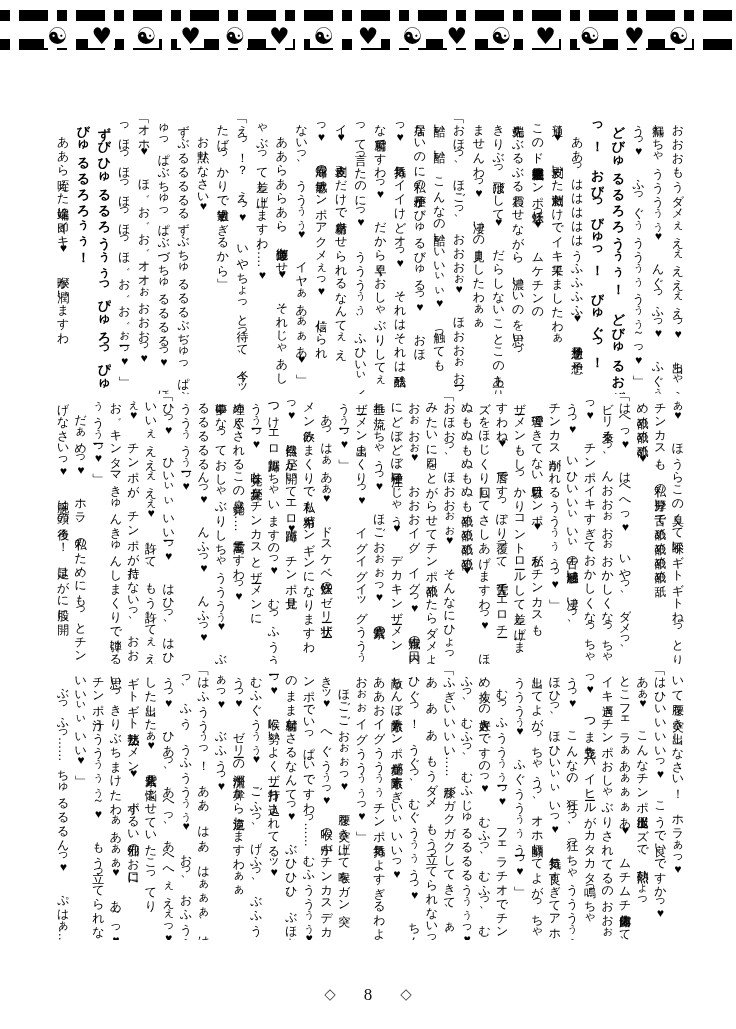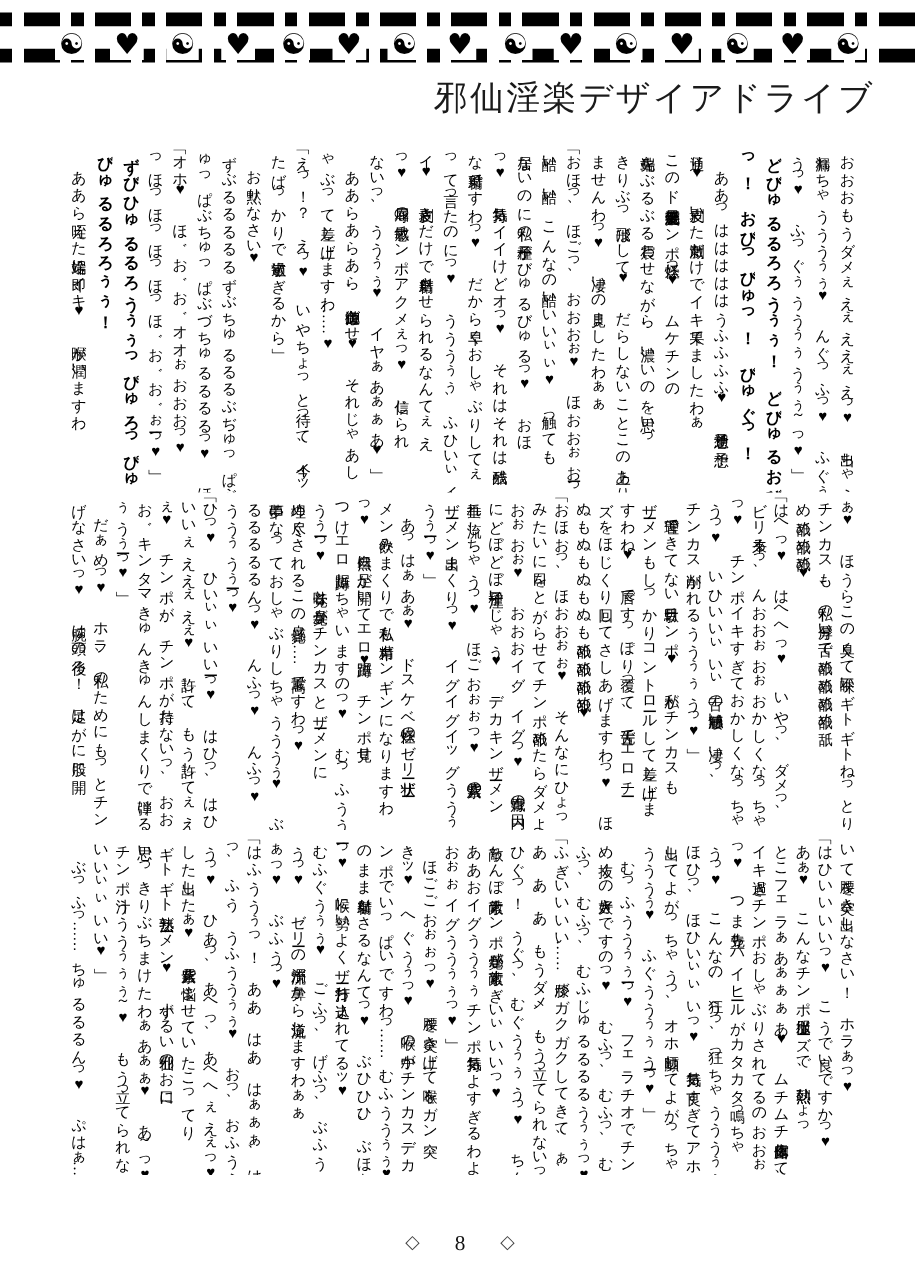--- a/index.html
+++ b/index.html
@@ -92,21 +92,20 @@
         <span class="sym">☯</span>
         <span class="sym">♥</span>
         <span class="sym">☯</span>
         <span class="sym">♥</span>
         <span class="sym">☯</span>
         <span class="sym">♥</span>
         <span class="sym">☯</span>
       </div>
   </div>
 
-  <div class="title">邪仙淫楽デザイアドライブ</div>
 
   <div class="block block-1">
       <div class="col">おおおもうダメぇえぇええぇえっ♥　出ちゃう、</div>
       <div class="col">漏れちゃうううぅぅ♥　んぐっふっ♥　ふぐぅう</div>
       <div class="col">うっ♥　ふっぐぅううぅぅうぅぅ～っ♥」</div>
       <div class="col loud">どびゅるるろろうぅぅ！　どびゅるおびゅる</div>
       <div class="col loud">っ！　おびっびゅっ！　びゅぐっ！</div>
       <div class="col">　ああっはははははうふふふふ♥　予想通り予想</div>
       <div class="col">通り♥　皮剥いた刺激だけでイキ果てましたわぁ</div>
       <div class="col">このド変態早漏低級チンポ妖怪っ♥　ムケチンの</div>

